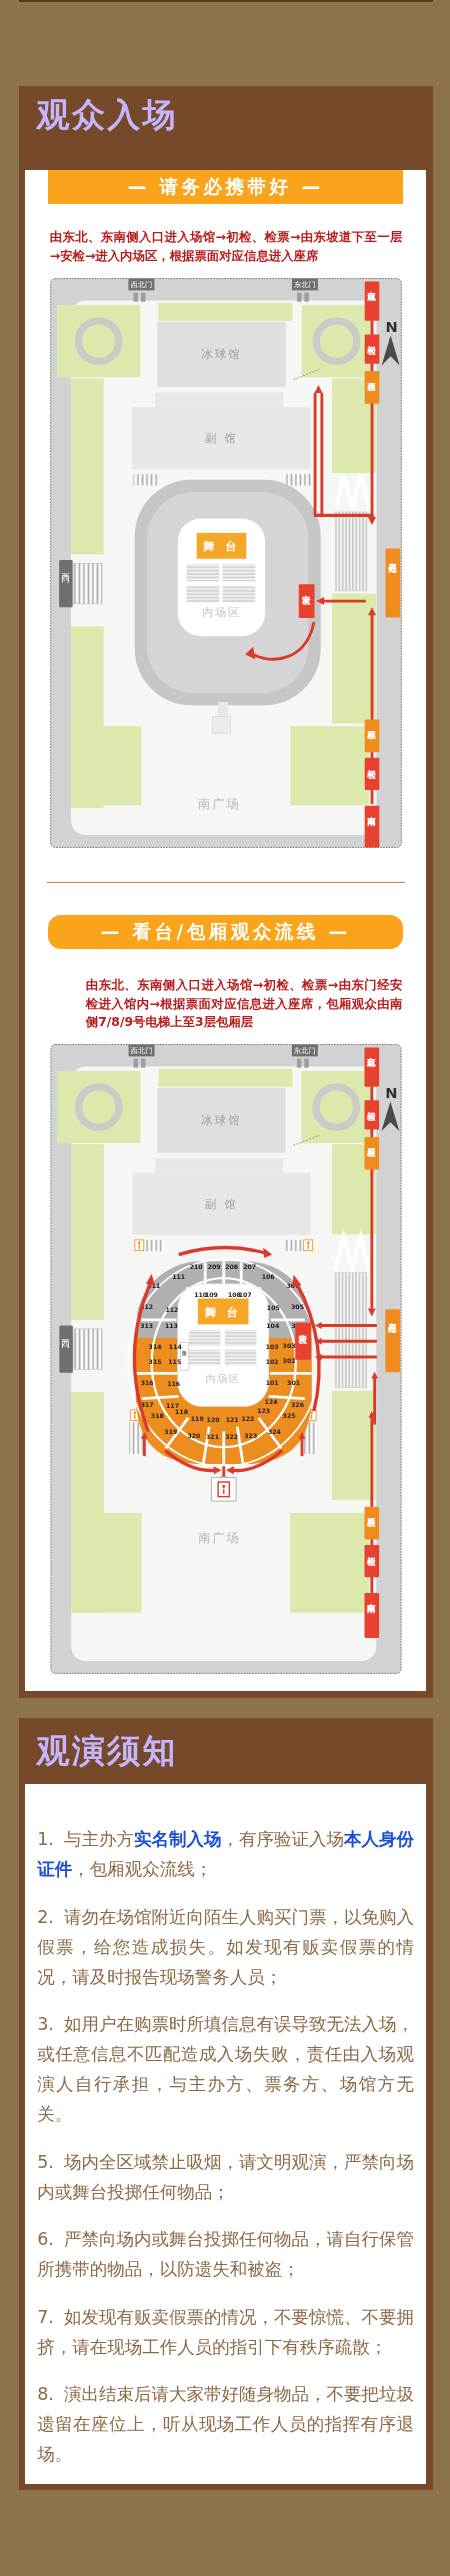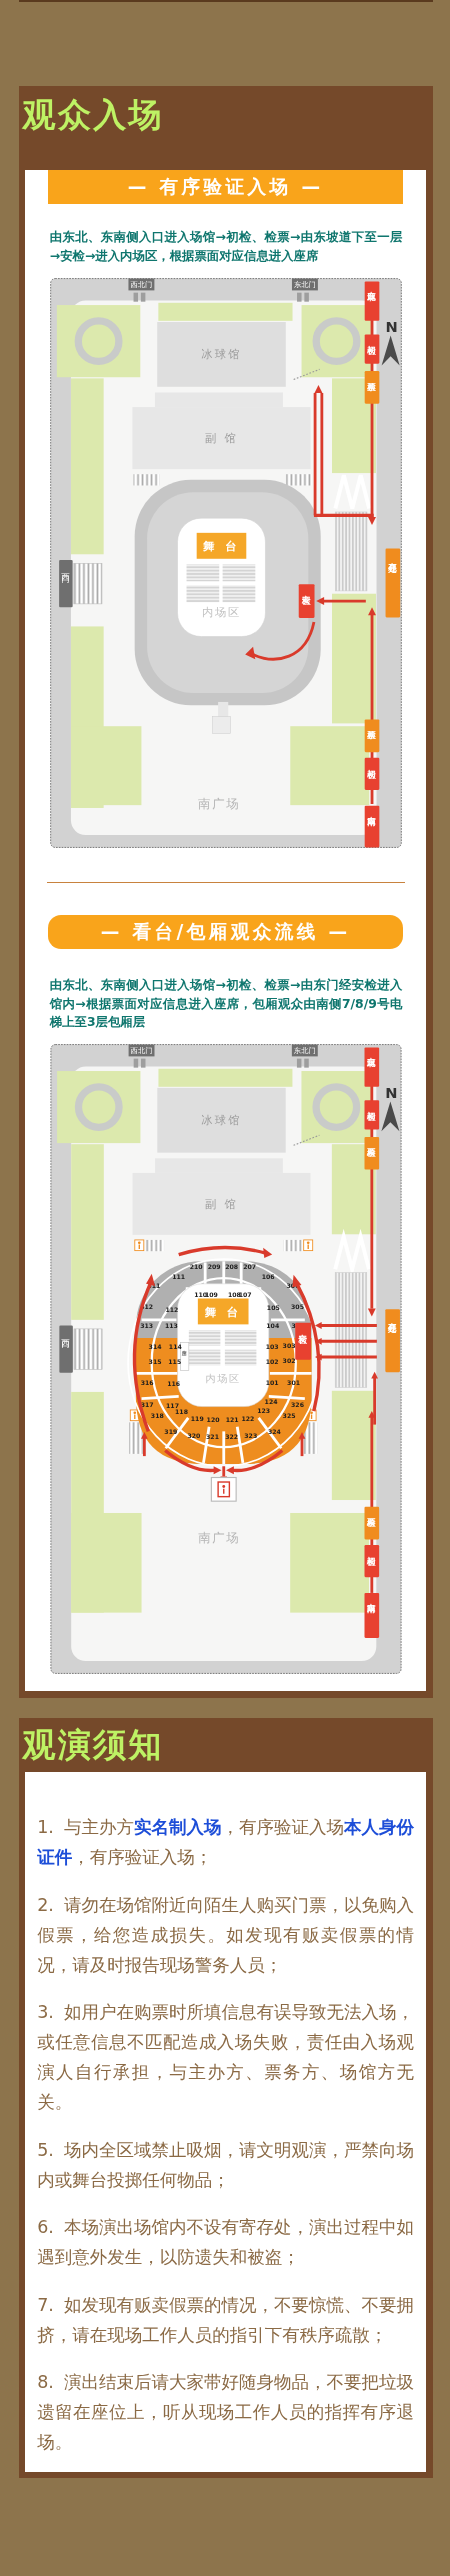--- a/index.html
+++ b/index.html
@@ -1,31 +1,31 @@
 <!DOCTYPE html>
 <html style="font-size:9px"><head>
 <meta charset="utf-8">
 <style>
   html,body{margin:0;padding:0;}
   body{font-family:"DejaVu Sans",sans-serif;}
   .page{position:relative;width:451px;height:2576px;background:#8d744c;overflow:hidden;}
   .top-line{position:absolute;left:18.6px;top:0;width:414px;height:1.7px;background:#5a3a1e;}
   .section{position:absolute;left:18.6px;width:414px;background:#75492a;}
-  .section-header{height:59px;display:flex;align-items:center;padding-left:4px;color:#bef264;
+  .section-header{height:59px;display:flex;align-items:center;padding-left:18px;color:#c4b5fd;
      font-size:33px;font-weight:bold;letter-spacing:2.3px;}
   .card{margin:0 6.2px 6.2px 6.2px;background:#ffffff;}
   .card1{padding-bottom:17px;}
   .card2{padding:22.5px 12.4px 14.6px 12.4px;}
   .banner{width:355px;height:34px;margin:0 auto;background:#f9a41b;color:#ffffff;
      display:flex;align-items:center;justify-content:center;font-size:18.6px;font-weight:bold;letter-spacing:3.4px;}
   .banner.b1{margin-top:25px;}
   .banner.b2{margin-top:32px;border-radius:13px;}
-  .flow-desc{padding:0 24px 0 25px;color:#0f766e;font-size:12.4px;line-height:18.6px;font-weight:bold;text-align:justify;}
+  .flow-desc{padding:0 24px 0 25px;color:#b91c1c;font-size:12.4px;line-height:18.6px;font-weight:bold;text-align:justify;}
   .flow-desc.d1{margin-top:24px;}
-  .flow-desc.d2{margin-top:27px;}
+  .flow-desc.d2{margin-top:27px;margin-left:36px;}
   .map-wrap{margin-left:25px;}
   .map-wrap.m1{margin-top:9px;}
   .map-wrap.m2{margin-top:5.6px;}
   .divider{width:358px;height:1.7px;background:#c8823e;margin:34px auto 0 auto;}
   
   .notice-item{color:#8b6a45;font-size:17.5px;line-height:30px;margin-bottom:14.6px;text-align:justify;}
   .notice-item:last-child{margin-bottom:0;}
   .notice-item .num{margin-right:10px;}
   .notice-item .hl{color:#1d4ed8;font-weight:bold;}
   
@@ -45,21 +45,21 @@
 </head>
 <body>
 
 <div class="page">
   <div class="top-line"></div>
 
   <div class="section" style="top:86px;">
     <div class="section-header">观众入场</div>
     <div class="card card1">
 
-      <div class="banner b1">— 有序验证入场 —</div>
+      <div class="banner b1">— 请务必携带好 —</div>
       <p class="flow-desc d1">由东北、东南侧入口进入场馆→初检、检票→由东坡道下至一层→安检→进入内场区，根据票面对应信息进入座席</p>
 
       <div class="map-wrap m1">
       <svg width="352" height="570" viewBox="0 0 624 1011">
         <defs>
           <pattern id="vstr1" width="8" height="8" patternUnits="userSpaceOnUse">
             <rect width="8" height="8" fill="#ffffff"></rect>
                 <line x1="4" y1="0" x2="4" y2="8" stroke="#a9a9a9" stroke-width="3"></line>
           </pattern>
           <pattern id="vfine1" width="6" height="6" patternUnits="userSpaceOnUse">
@@ -399,25 +399,25 @@
           <text x="571" y="984" text-anchor="middle" class="vtext badge-t">东南口</text>
         </g>
         <text x="300" y="885" text-anchor="middle" class="plaza-t">南广场</text>
       </svg>
       </div>
 
     </div>
   </div>
 
   <div class="section" style="top:1718px;">
-    <div class="section-header" style="height:54px;">观演须知</div>
+    <div class="section-header" style="height:66px;">观演须知</div>
     <div class="card card2">
-      <p class="notice-item"><span class="num">1.</span><span>与主办方</span><span class="hl">实名制入场</span><span>，有序验证入场</span><span class="hl">本人身份证件</span><span>，有序验证入场；</span></p>
+      <p class="notice-item"><span class="num">1.</span><span>与主办方</span><span class="hl">实名制入场</span><span>，有序验证入场</span><span class="hl">本人身份证件</span><span>，包厢观众流线；</span></p>
       <p class="notice-item"><span class="num">2.</span><span>请勿在场馆附近向陌生人购买门票，以免购入假票，给您造成损失。如发现有贩卖假票的情况，请及时报告现场警务人员；</span></p>
       <p class="notice-item"><span class="num">3.</span><span>如用户在购票时所填信息有误导致无法入场，或任意信息不匹配造成入场失败，责任由入场观演人自行承担，与主办方、票务方、场馆方无关。</span></p>
       <p class="notice-item"><span class="num">5.</span><span>场内全区域禁止吸烟，请文明观演，严禁向场内或舞台投掷任何物品；</span></p>
-      <p class="notice-item"><span class="num">6.</span><span>本场演出场馆内不设有寄存处，演出过程中如遇到意外发生，以防遗失和被盗；</span></p>
+      <p class="notice-item"><span class="num">6.</span><span>严禁向场内或舞台投掷任何物品，请自行保管所携带的物品，以防遗失和被盗；</span></p>
       <p class="notice-item"><span class="num">7.</span><span>如发现有贩卖假票的情况，不要惊慌、不要拥挤，请在现场工作人员的指引下有秩序疏散；</span></p>
       <p class="notice-item"><span class="num">8.</span><span>演出结束后请大家带好随身物品，不要把垃圾遗留在座位上，听从现场工作人员的指挥有序退场。</span></p>
     </div>
   </div>
 </div>
 
 
 </body></html>

